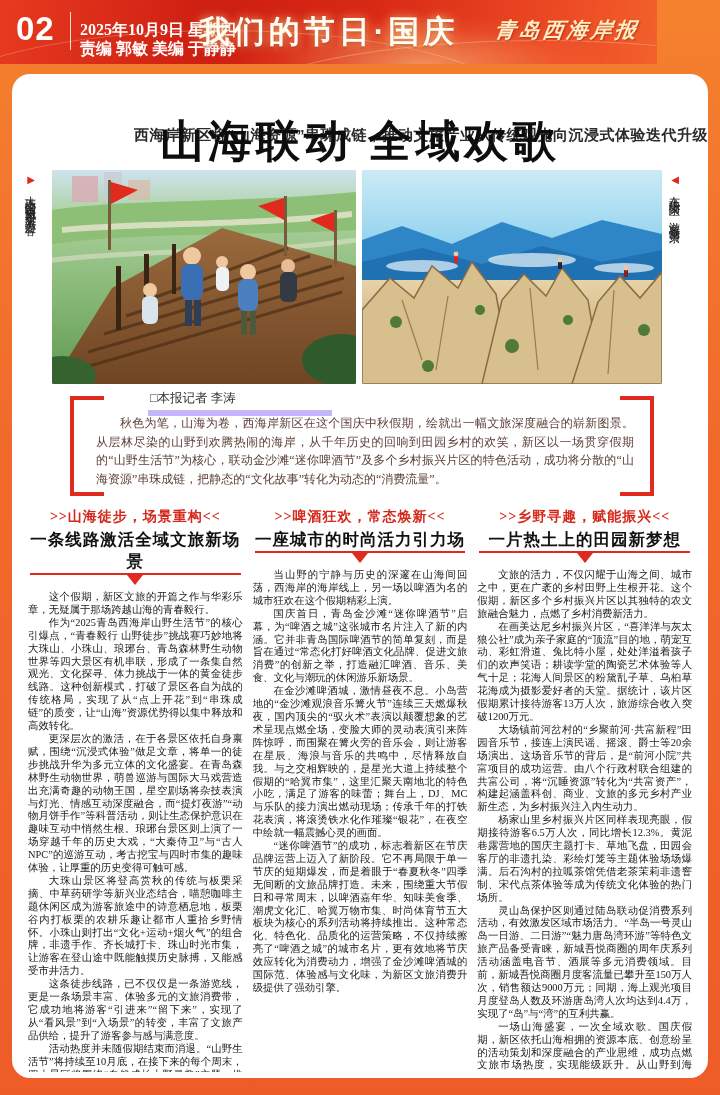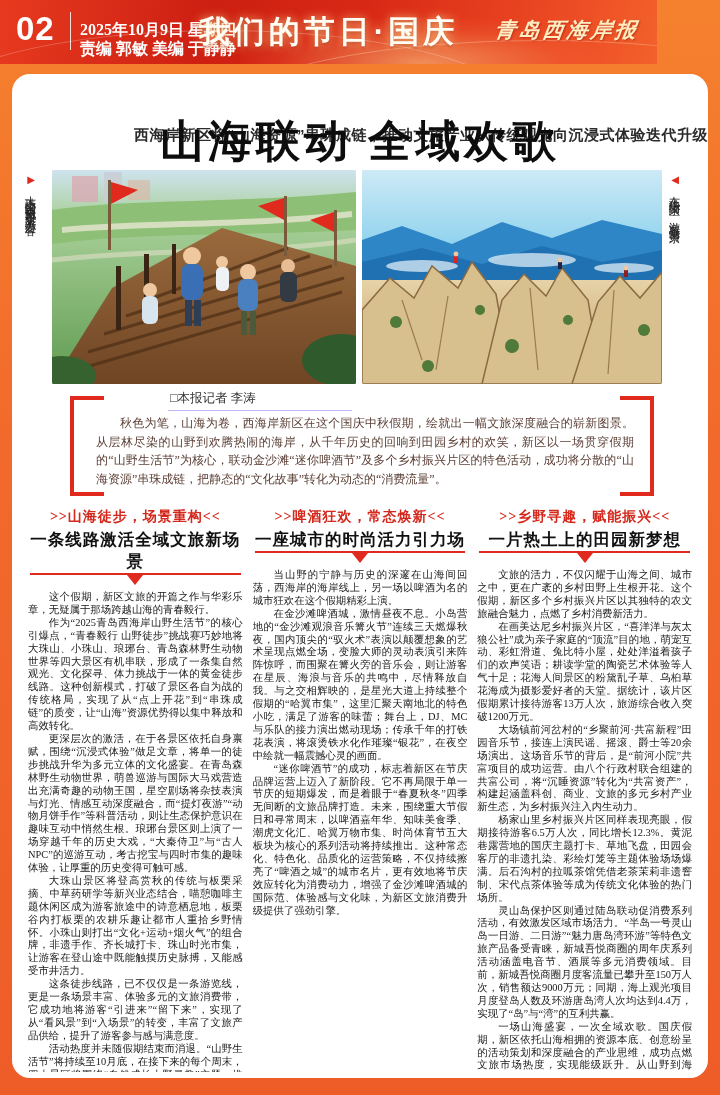--- a/index.html
+++ b/index.html
@@ -42,21 +42,21 @@
   .photo{position:absolute;top:0;height:214px;overflow:hidden;border-radius:2px;background:#ddd;}
   .photo-left{left:40px;width:304px;}
   .photo-right{left:350px;width:300px;}
   .photo svg{display:block;}
 
   
   .lede-wrap{position:absolute;left:0;top:316px;width:696px;height:112px;}
   .bracket{position:absolute;width:30px;height:92px;}
   .bracket-l{left:58px;top:6px;border-left:4px solid #e02a1d;border-top:4px solid #e02a1d;border-bottom:4px solid #e02a1d;}
   .bracket-r{left:608px;top:6px;border-right:4px solid #e02a1d;border-top:4px solid #e02a1d;border-bottom:4px solid #e02a1d;}
-  .byline{position:absolute;left:136px;top:0;font-size:12.5px;color:#333;border-bottom:1px solid #c4b5fd;padding:0 96px 3px 2px;margin-left:20px;}
+  .byline{position:absolute;left:136px;top:0;font-size:12.5px;color:#333;border-bottom:6px solid #c4b5fd;padding:0 96px 3px 2px;}
   .lede-text{position:absolute;left:84px;top:24px;width:538px;color:#5c4037;font-size:12px;line-height:18.5px;text-align:justify;}
   .lede-text p{margin:0;text-indent:2em;}
 
   
   .columns{position:absolute;left:0;top:432px;width:696px;height:566px;display:flex;gap:10px;padding:0 16px;box-sizing:border-box;overflow:hidden;}
   .col{width:225.3px;flex:1 1 0;overflow:hidden;}
   .tagline{text-align:center;color:#d5281c;font-size:14px;font-weight:700;letter-spacing:1px;margin:2px 0 3px;}
   .subhead{text-align:center;color:#111;font-family:"Liberation Sans",sans-serif;font-size:16.5px;font-weight:800;letter-spacing:1px;margin:0 0 0;}
   .rule{height:2px;background:#e02a1d;margin:0 2px;}
   .tri{width:0;height:0;margin:0 auto;border-left:8px solid transparent;border-right:8px solid transparent;border-top:10px solid #e02a1d;}
@@ -236,20 +236,21 @@
         </div>
       </div>
 
       <div class="col">
         <div class="tagline">&gt;&gt;啤酒狂欢，常态焕新&lt;&lt;</div>
         <div class="subhead">一座城市的时尚活力引力场</div>
         <div class="rule"></div>
         <div class="tri"></div>
         <div class="body-text">
           <p>当山野的宁静与历史的深邃在山海间回荡，西海岸的海岸线上，另一场以啤酒为名的城市狂欢在这个假期精彩上演。</p>
+          <p>国庆首日，青岛金沙滩“迷你啤酒节”启幕，为“啤酒之城”这张城市名片注入了新的内涵。它并非青岛国际啤酒节的简单复刻，而是旨在通过“常态化打好啤酒文化品牌、促进文旅消费”的创新之举，打造融汇啤酒、音乐、美食、文化与潮玩的休闲游乐新场景。</p>
           <p>在金沙滩啤酒城，激情昼夜不息。小岛营地的“金沙滩观浪音乐篝火节”连续三天燃爆秋夜，国内顶尖的“驭火术”表演以颠覆想象的艺术呈现点燃全场，变脸大师的灵动表演引来阵阵惊呼，而围聚在篝火旁的音乐会，则让游客在星辰、海浪与音乐的共鸣中，尽情释放自我。与之交相辉映的，是星光大道上持续整个假期的“哈翼市集”，这里汇聚天南地北的特色小吃，满足了游客的味蕾；舞台上，DJ、MC与乐队的接力演出燃动现场；传承千年的打铁花表演，将滚烫铁水化作璀璨“银花”，在夜空中绘就一幅震撼心灵的画面。</p>
           <p>“迷你啤酒节”的成功，标志着新区在节庆品牌运营上迈入了新阶段。它不再局限于单一节庆的短期爆发，而是着眼于“春夏秋冬”四季无间断的文旅品牌打造。未来，围绕重大节假日和寻常周末，以啤酒嘉年华、知味美食季、潮虎文化汇、哈翼万物市集、时尚体育节五大板块为核心的系列活动将持续推出。这种常态化、特色化、品质化的运营策略，不仅持续擦亮了“啤酒之城”的城市名片，更有效地将节庆效应转化为消费动力，增强了金沙滩啤酒城的国际范、体验感与文化味，为新区文旅消费升级提供了强劲引擎。</p>
         </div>
       </div>
 
       <div class="col">
         <div class="tagline">&gt;&gt;乡野寻趣，赋能振兴&lt;&lt;</div>
         <div class="subhead">一片热土上的田园新梦想</div>
         <div class="rule"></div>
         <div class="tri"></div>

